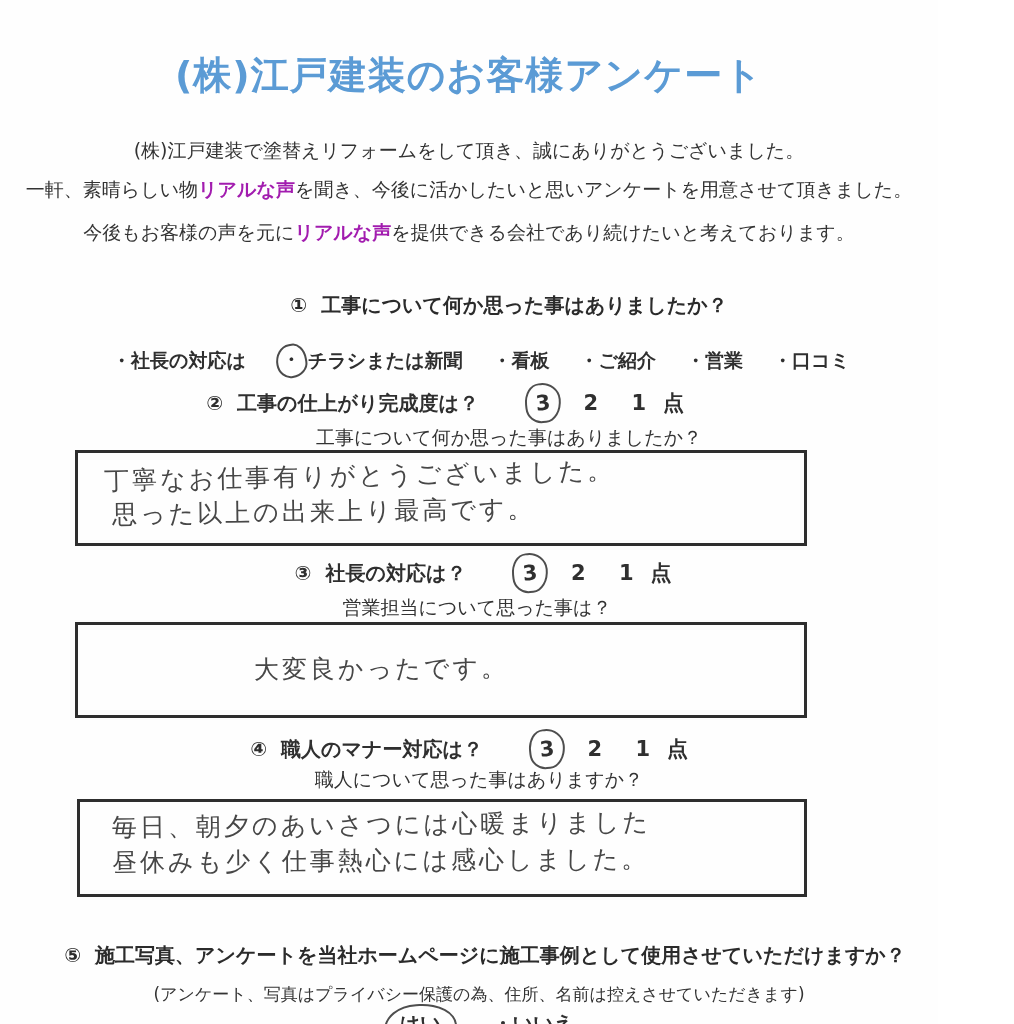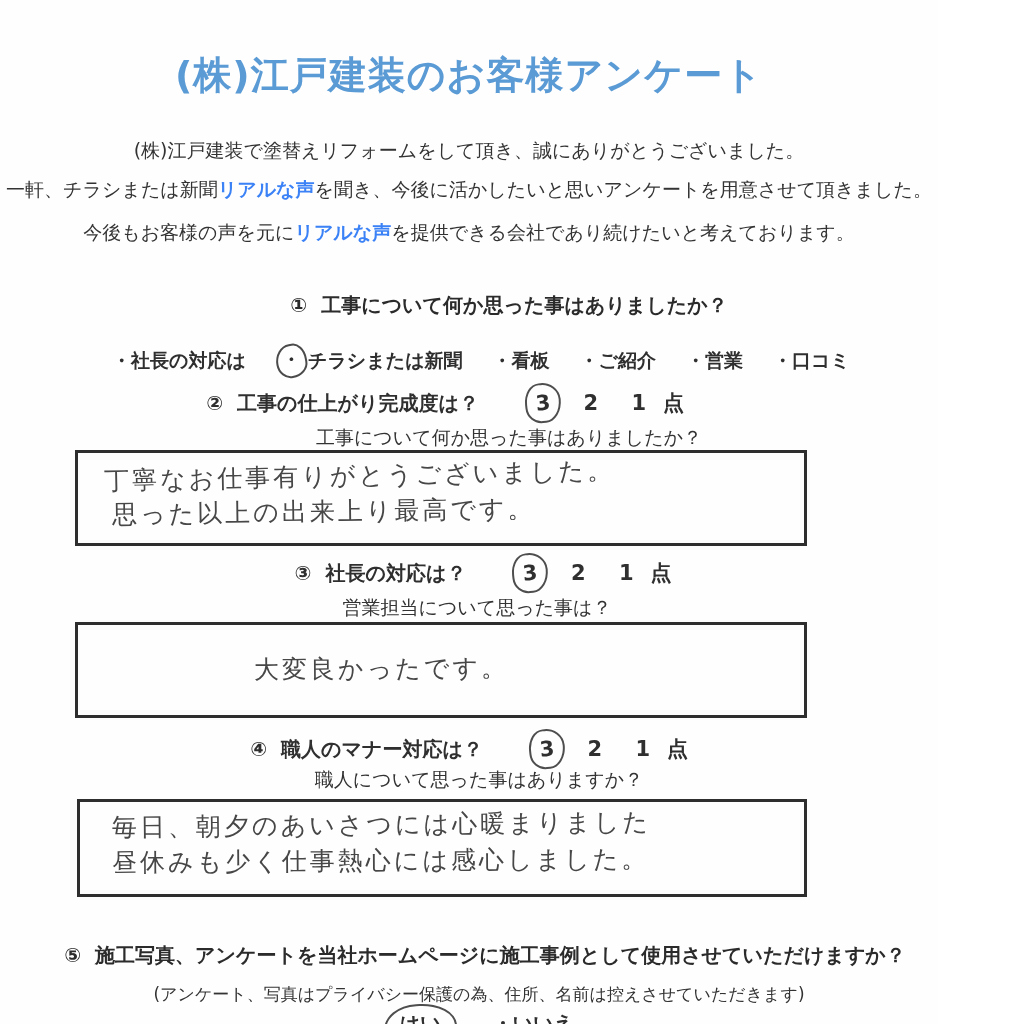--- a/index.html
+++ b/index.html
@@ -18,21 +18,21 @@
 
   .title {
     top: 50px;
     font-size: 38px;
     font-weight: bold;
     color: #5b9bd5;
     letter-spacing: 1px;
   }
 
   .intro { font-size: 19px; color: #333; }
-  .intro b { font-weight: bold; color: #3b82f6; }
+  .intro b { font-weight: bold; color: #a21caf; }
   .intro1 { top: 138px; }
   .intro2 { top: 177px; }
   .intro3 { top: 220px; }
 
   .question { font-size: 20px; font-weight: bold; color: #2b2b2b; }
   .q1 { top: 292px; transform: translateX(40px); }
 
   .options {
     top: 344px;
     display: flex; justify-content: center; align-items: center;
@@ -118,21 +118,21 @@
   .no-opt { padding-top: 6px; }
 </style>
 </head>
 <body>
 
 <div class="page">
 
   <div class="row title">(株)江戸建装のお客様アンケート</div>
 
   <div class="row intro intro1"><span>(株)江戸建装で塗替えリフォームをして頂き、誠にありがとうございました。</span><b></b><span></span></div>
-  <div class="row intro intro2"><span>一軒、チラシまたは新聞</span><b>リアルな声</b><span>を聞き、今後に活かしたいと思いアンケートを用意させて頂きました。</span></div>
+  <div class="row intro intro2"><span>一軒、素晴らしい物</span><b>リアルな声</b><span>を聞き、今後に活かしたいと思いアンケートを用意させて頂きました。</span></div>
   <div class="row intro intro3"><span>今後もお客様の声を元に</span><b>リアルな声</b><span>を提供できる会社であり続けたいと考えております。</span></div>
 
   <div class="row question q1">
     <span>①</span>&nbsp;&nbsp;<span>工事について何か思った事はありましたか？</span>
   </div>
 
   <div class="row options">
     <span class="opt">
         <span>・</span>
         <span>社長の対応は</span>

